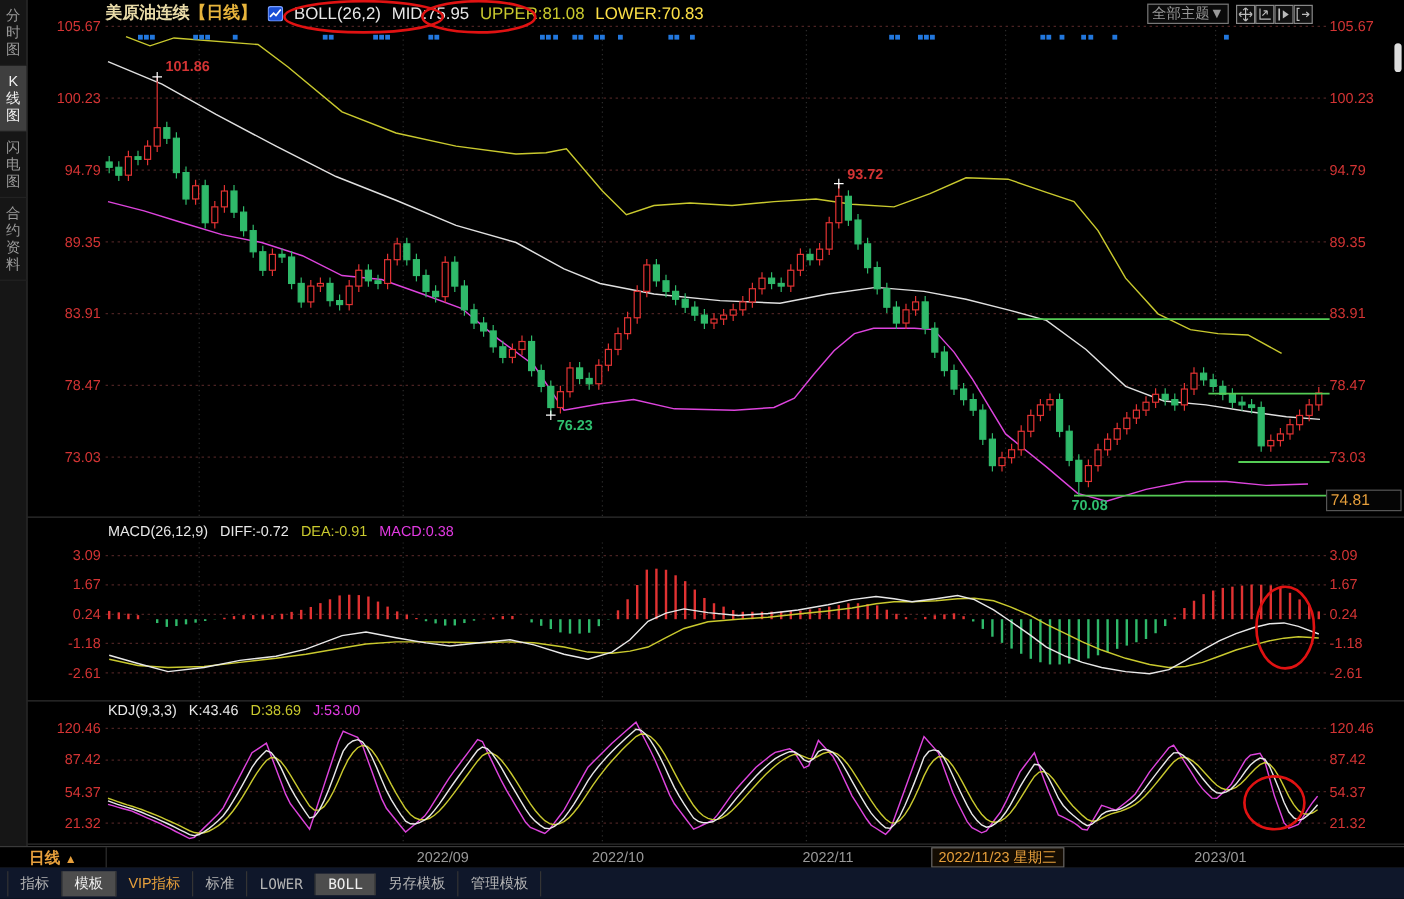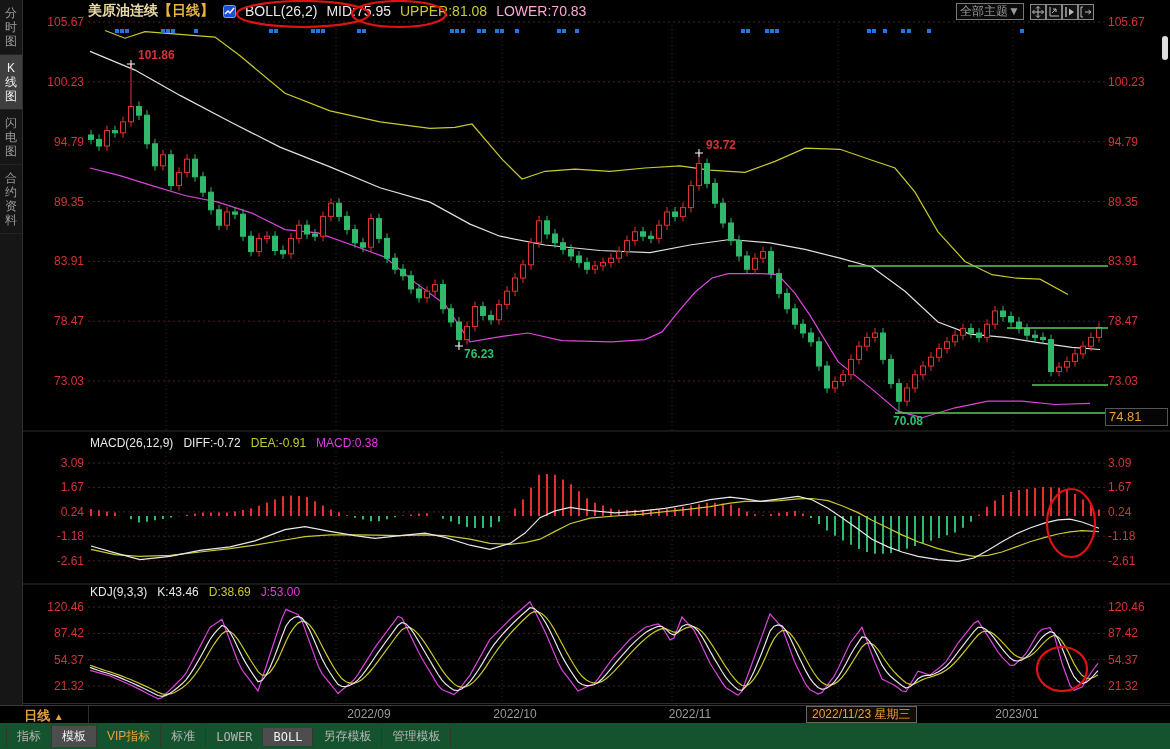--- a/index.html
+++ b/index.html
@@ -7,21 +7,21 @@
        font-family:"Liberation Sans",sans-serif;-webkit-font-smoothing:antialiased;}
   .abs{position:absolute;}
   #chart-svg{position:absolute;left:0;top:0;z-index:1;}
   #overlay-svg{position:absolute;left:0;top:0;z-index:40;pointer-events:none;}
   
   #topbar{left:0;top:0;width:1170px;height:22px;z-index:10;}
   #title-cluster{position:absolute;left:88px;top:2px;display:flex;align-items:center;gap:9px;
                  font-size:14px;font-weight:bold;white-space:nowrap;}
   .t-symbol{color:#e9dba8;} .t-period{color:#e7b43c;}
   .t-boll{color:#e8e8e8;font-weight:normal;} .t-mid{color:#e8e8e8;font-weight:normal;}
-  .t-upper{color:#c9c92e;font-weight:normal;} .t-lower{color:#f9a8d4;font-weight:normal;}
+  .t-upper{color:#c9c92e;font-weight:normal;} .t-lower{color:#fde047;font-weight:normal;}
   #theme-dd{position:absolute;left:956px;top:3px;width:66px;height:15px;border:1px solid #777;
             color:#9a9a9a;font-size:12px;text-align:center;line-height:15px;background:#0a0a0a;cursor:pointer;}
   .tb-btn{position:absolute;top:4px;width:14px;height:14px;border:1px solid #888;background:#101010;cursor:pointer;}
   
   #sidebar{left:0;top:0;width:22px;height:705px;background:#161616;border-right:1px solid #2e2e2e;z-index:5;}
   .side-item{width:22px;text-align:center;color:#9a9a9a;font-size:12px;line-height:14px;
              padding:6px 0;cursor:pointer;border-bottom:1px solid #222;}
   .side-item.sel{background:#3f3f3f;color:#f0f0f0;}
   
   .tick-label{position:absolute;font-size:12px;color:#d43434;z-index:3;}
@@ -35,21 +35,21 @@
   #last-price{position:absolute;left:1105px;width:58px;height:16px;background:#050505;border:1px solid #555;
               color:#e7a03c;font-size:13px;line-height:16px;padding-left:3px;z-index:6;}
   
   #date-row{left:0;top:705px;width:1170px;height:17px;border-top:1px solid #3a3a3a;border-bottom:1px solid #2a2a2a;z-index:5;background:#000;}
   #period-box{position:absolute;left:0;top:0;width:88px;height:17px;border-right:1px solid #2e2e2e;text-align:center;}
   #period-label{color:#e7a03c;font-size:13px;font-weight:bold;line-height:17px;}
   .date-label{position:absolute;top:1px;transform:translateX(-50%);color:#9a9a9a;font-size:12px;}
   #date-highlight{position:absolute;top:0px;left:786px;height:15px;border:1px solid #666;background:#140c02;
                   color:#e7a03c;font-size:12px;line-height:15px;padding:0 5px;white-space:nowrap;}
   
-  #tabbar{left:0;top:723px;width:1170px;height:26px;background:#14532d;display:flex;align-items:center;z-index:5;}
+  #tabbar{left:0;top:723px;width:1170px;height:26px;background:#0f172a;display:flex;align-items:center;z-index:5;}
   .tab{padding:2px 10px;margin-top:1px;font-size:12px;color:#b5b5b5;border-right:1px solid #343434;cursor:pointer;white-space:nowrap;}
   .tab:first-child{border-left:1px solid #343434;margin-left:6px;}
   .tab.sel{background:#4d4d4d;color:#f0f0f0;}
   .tab.vip{color:#e7a03c;}
   .tab.mono{font-family:"DejaVu Sans Mono",monospace;}
 </style>
 </head>
 <body>
 
 <svg id="chart-svg" width="1170" height="705">
@@ -604,21 +604,21 @@
 <div class="panel-header" style="top:585px">
   <span class="ph-white">KDJ(9,3,3)</span><span class="ph-white">K:43.46</span><span class="ph-yellow">D:38.69</span><span class="ph-magenta">J:53.00</span>
 </div>
 
 <div id="last-price" style="top: 370px; margin-top: 38px;">74.81</div>
 
 <div id="date-row" class="abs">
   <div id="period-box">
     <span id="period-label"><span>日线</span> <span style="font-size:10px">▲</span></span>
   </div>
-  <div id="date-highlight" style="left: 806px;">2022/11/23 星期三</div>
+  <div id="date-highlight" style="left: 776px;">2022/11/23 星期三</div>
 <div class="date-label" style="left: 165px; margin-top: 20px;">2022/08</div>
     <div class="date-label" style="left: 345px; margin-left: 24px;">2022/09</div>
     <div class="date-label" style="left: 515px;">2022/10</div>
     <div class="date-label" style="left: 690px;">2022/11</div>
     <div class="date-label" style="left: 1017px;">2023/01</div>
   </div>
 
 <div id="tabbar" class="abs">
     <div class="tab">指标</div>
     <div class="tab sel">模板</div>

